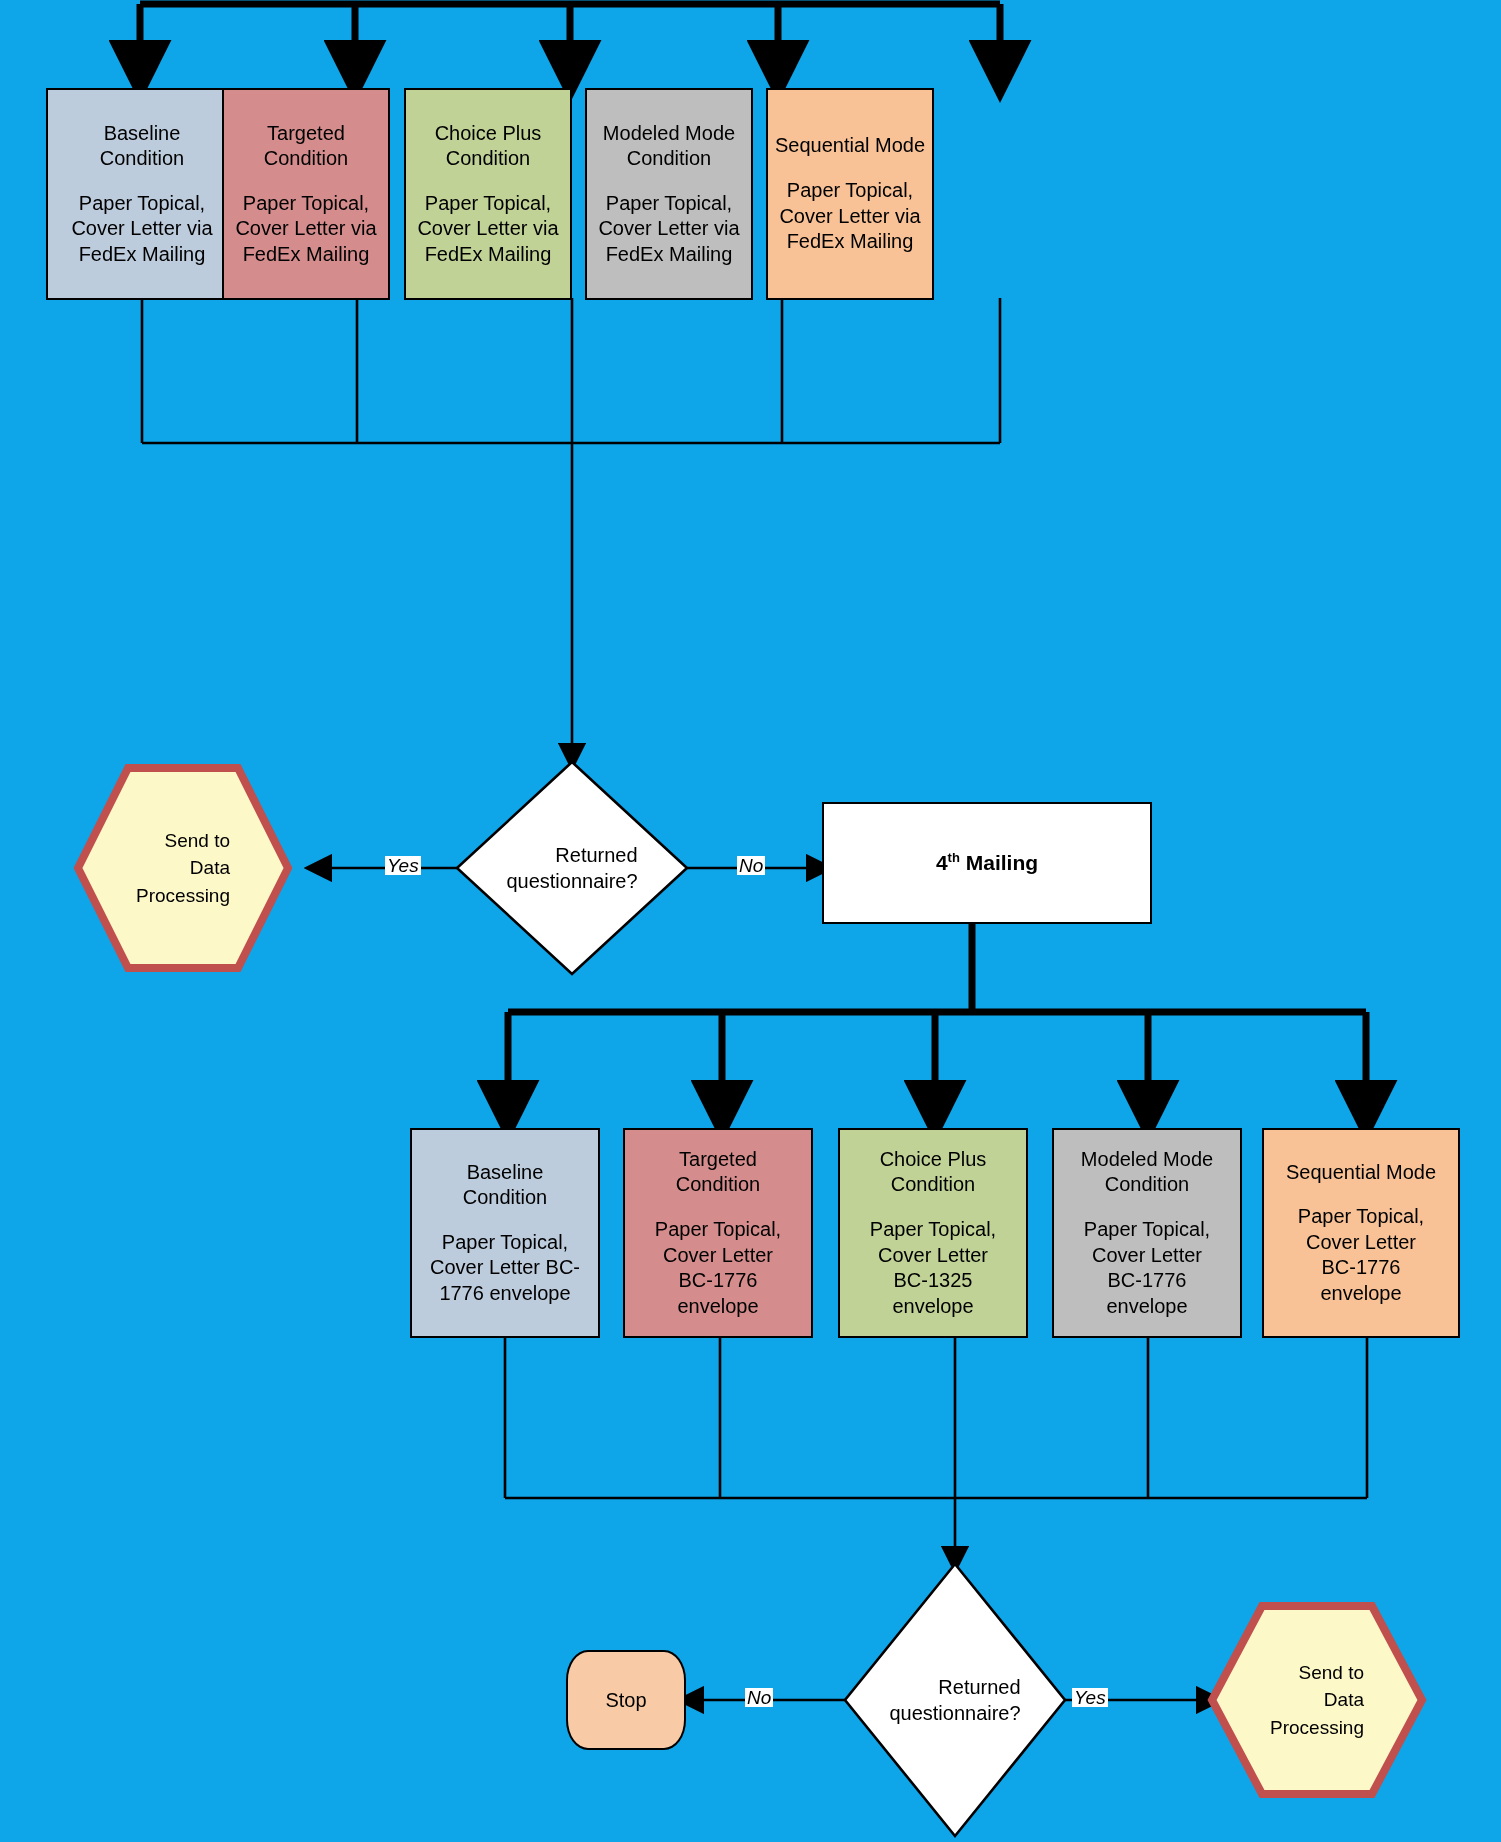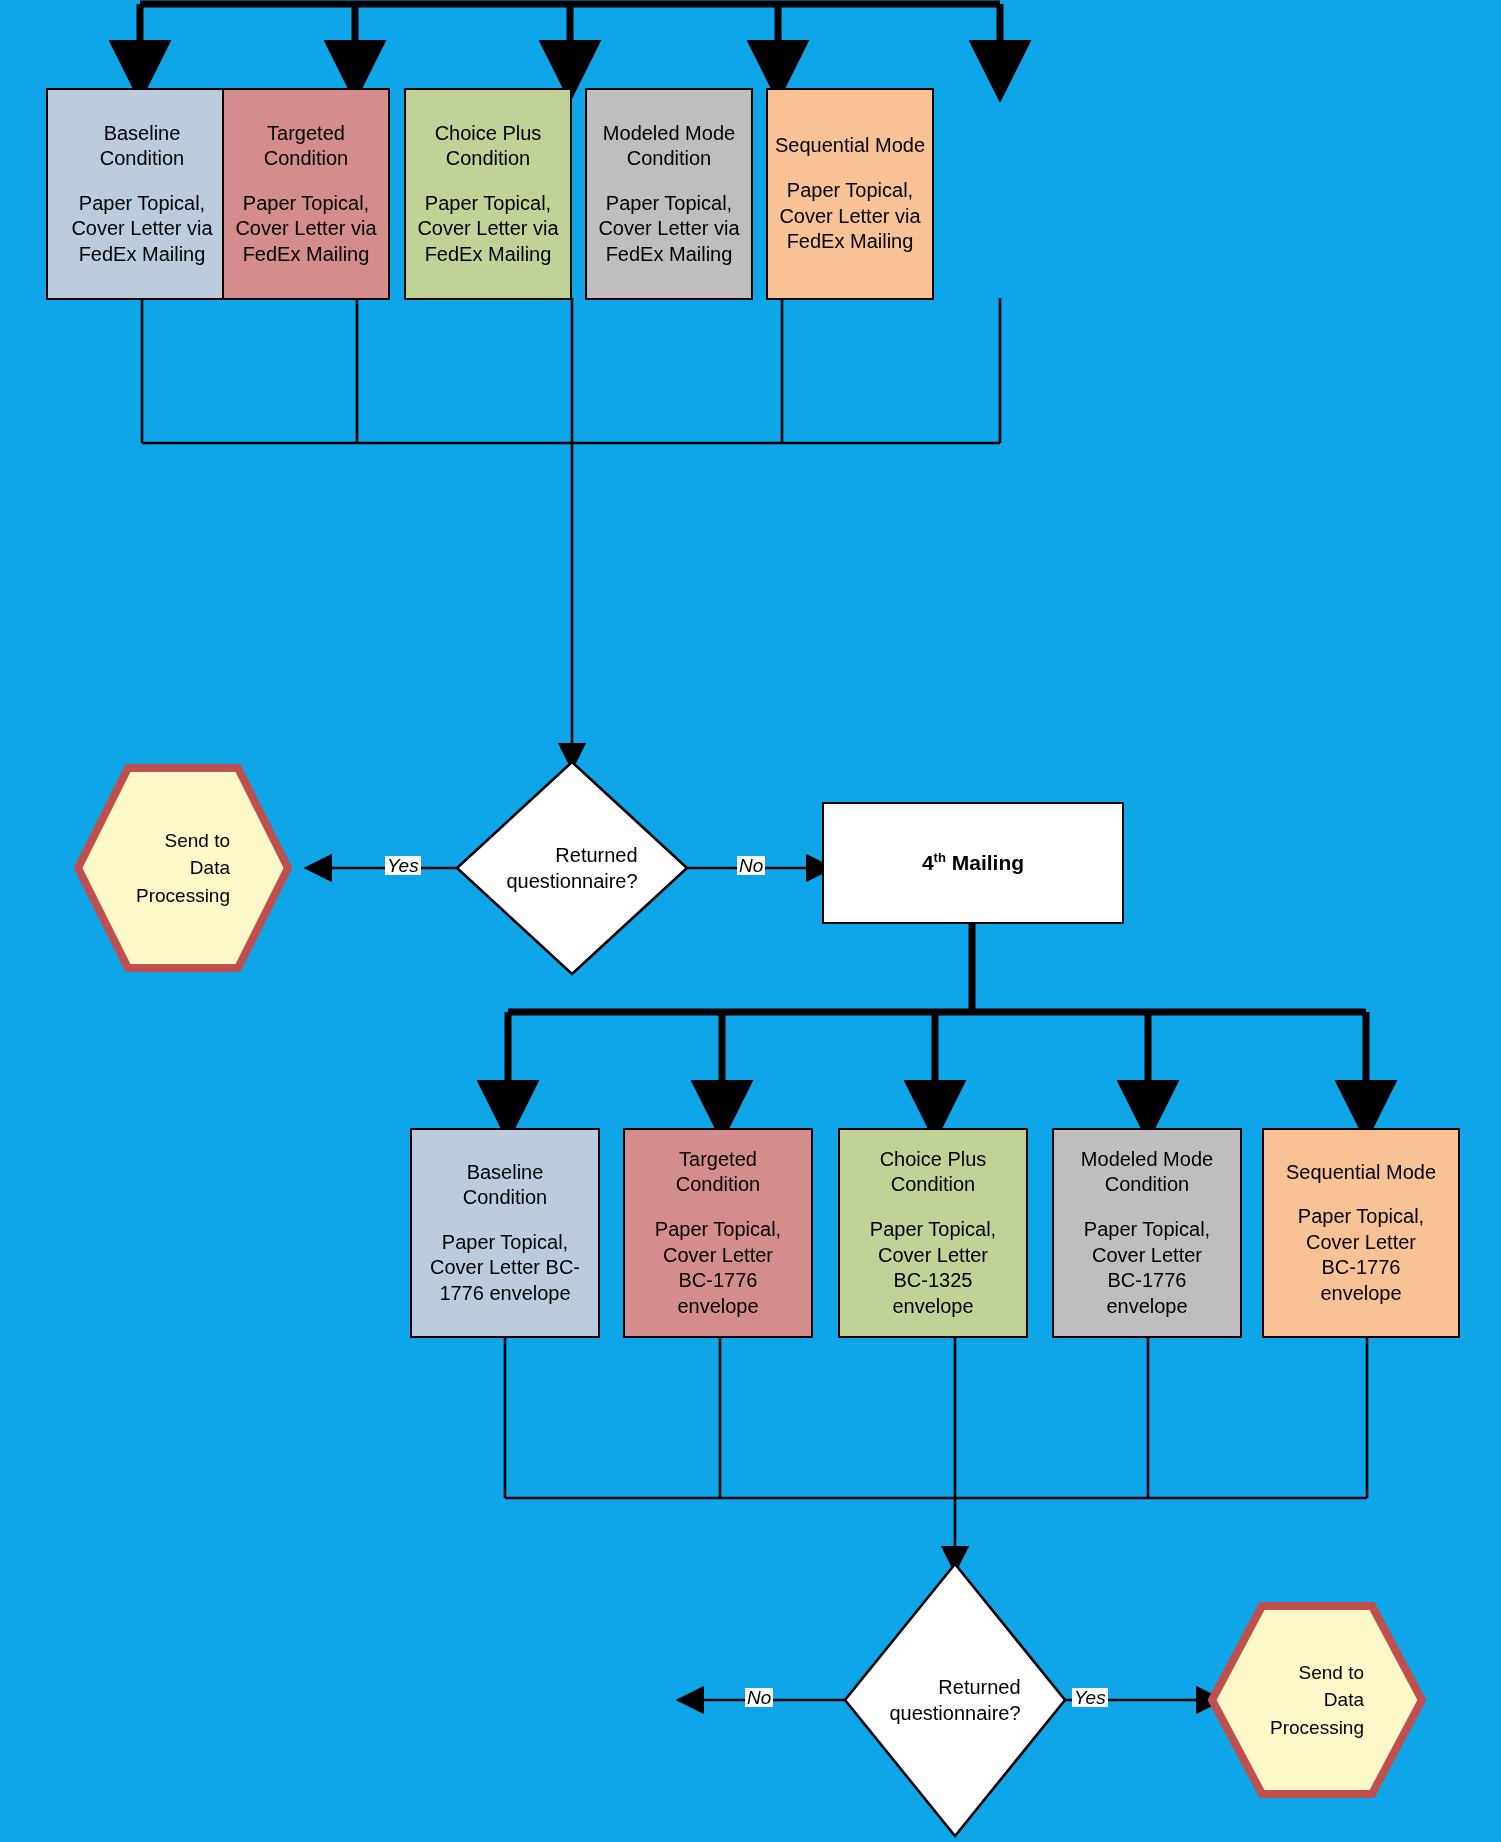--- a/index.html
+++ b/index.html
@@ -222,21 +222,21 @@
 Data
 Processing</div>
 
   <div class="diamond-label" style="left:472px; top:828px; width:200px; height:80px;">Returned
 questionnaire?</div>
 
   <div class="edge-label" style="left:385px; top:856px;">Yes</div>
 
   <div class="edge-label" style="left:737px; top:856px;">No</div>
 
-  <div class="node plain-box" style="left:822px; top:802px; width:302px; height:122px;">
+  <div class="node plain-box" style="left:822px; top:802px; width:330px; height:122px;">
     <div>
       <span>4</span><sup>th</sup><span> Mailing</span>
     </div>
   </div>
 
   <div class="node proc" style="left:410px; top:1128px; width:190px; height:210px; background:#bcccdd;">
     <div class="title" style="white-space:pre-line;">Baseline
 Condition</div>
     <div class="body">Paper Topical,
 Cover Letter BC-
@@ -271,20 +271,23 @@
   </div>
 
   <div class="node proc" style="left:1262px; top:1128px; width:198px; height:210px; background:#f8c296;">
     <div class="title" style="white-space:pre-line;">Sequential Mode</div>
     <div class="body">Paper Topical,
 Cover Letter
 BC-1776
 envelope</div>
   </div>
 
+  <div class="stop-node" style="left:566px; top:1650px; width:120px; height:100px; background:#f8cba6;">
+    <span>Stop</span>
+  </div>
 
   <div class="diamond-label" style="left:855px; top:1660px; width:200px; height:80px;">Returned
 questionnaire?</div>
 
   <div class="edge-label" style="left:745px; top:1688px;">No</div>
 
   <div class="edge-label" style="left:1072px; top:1688px;">Yes</div>
 
   <div class="hex-label" style="left:1222px; top:1640px; width:190px; height:120px;">Send to
 Data

